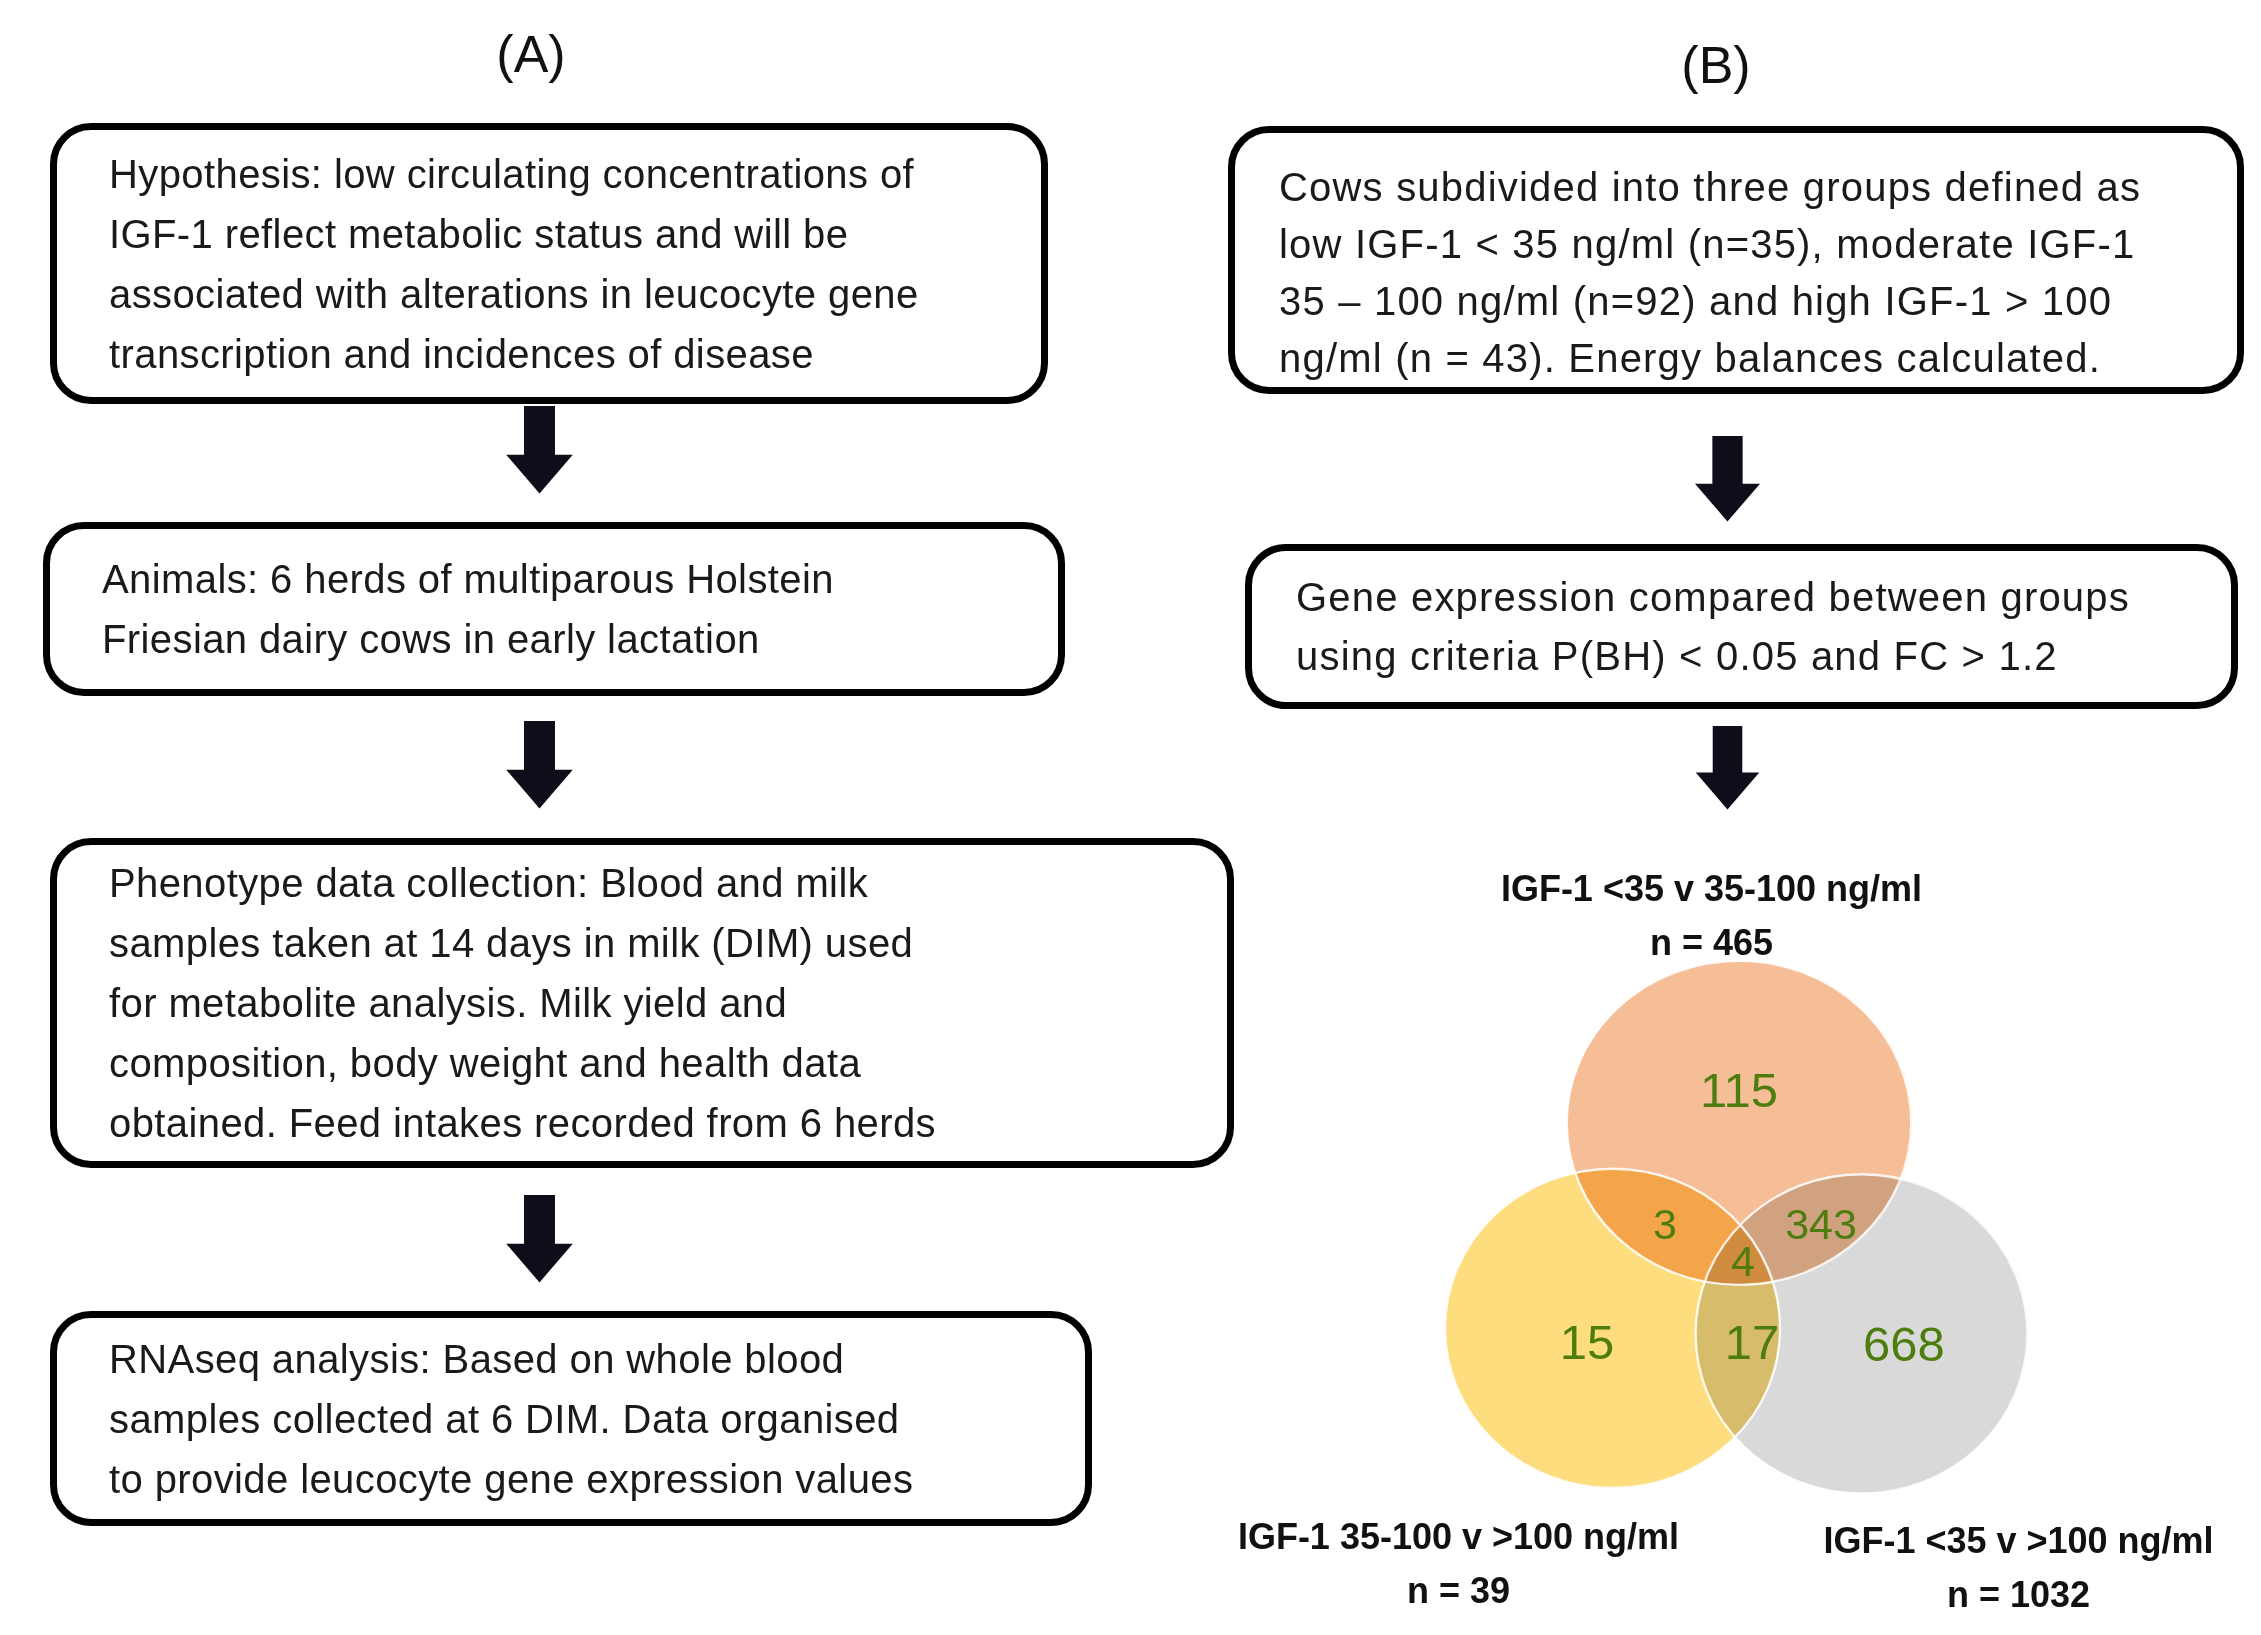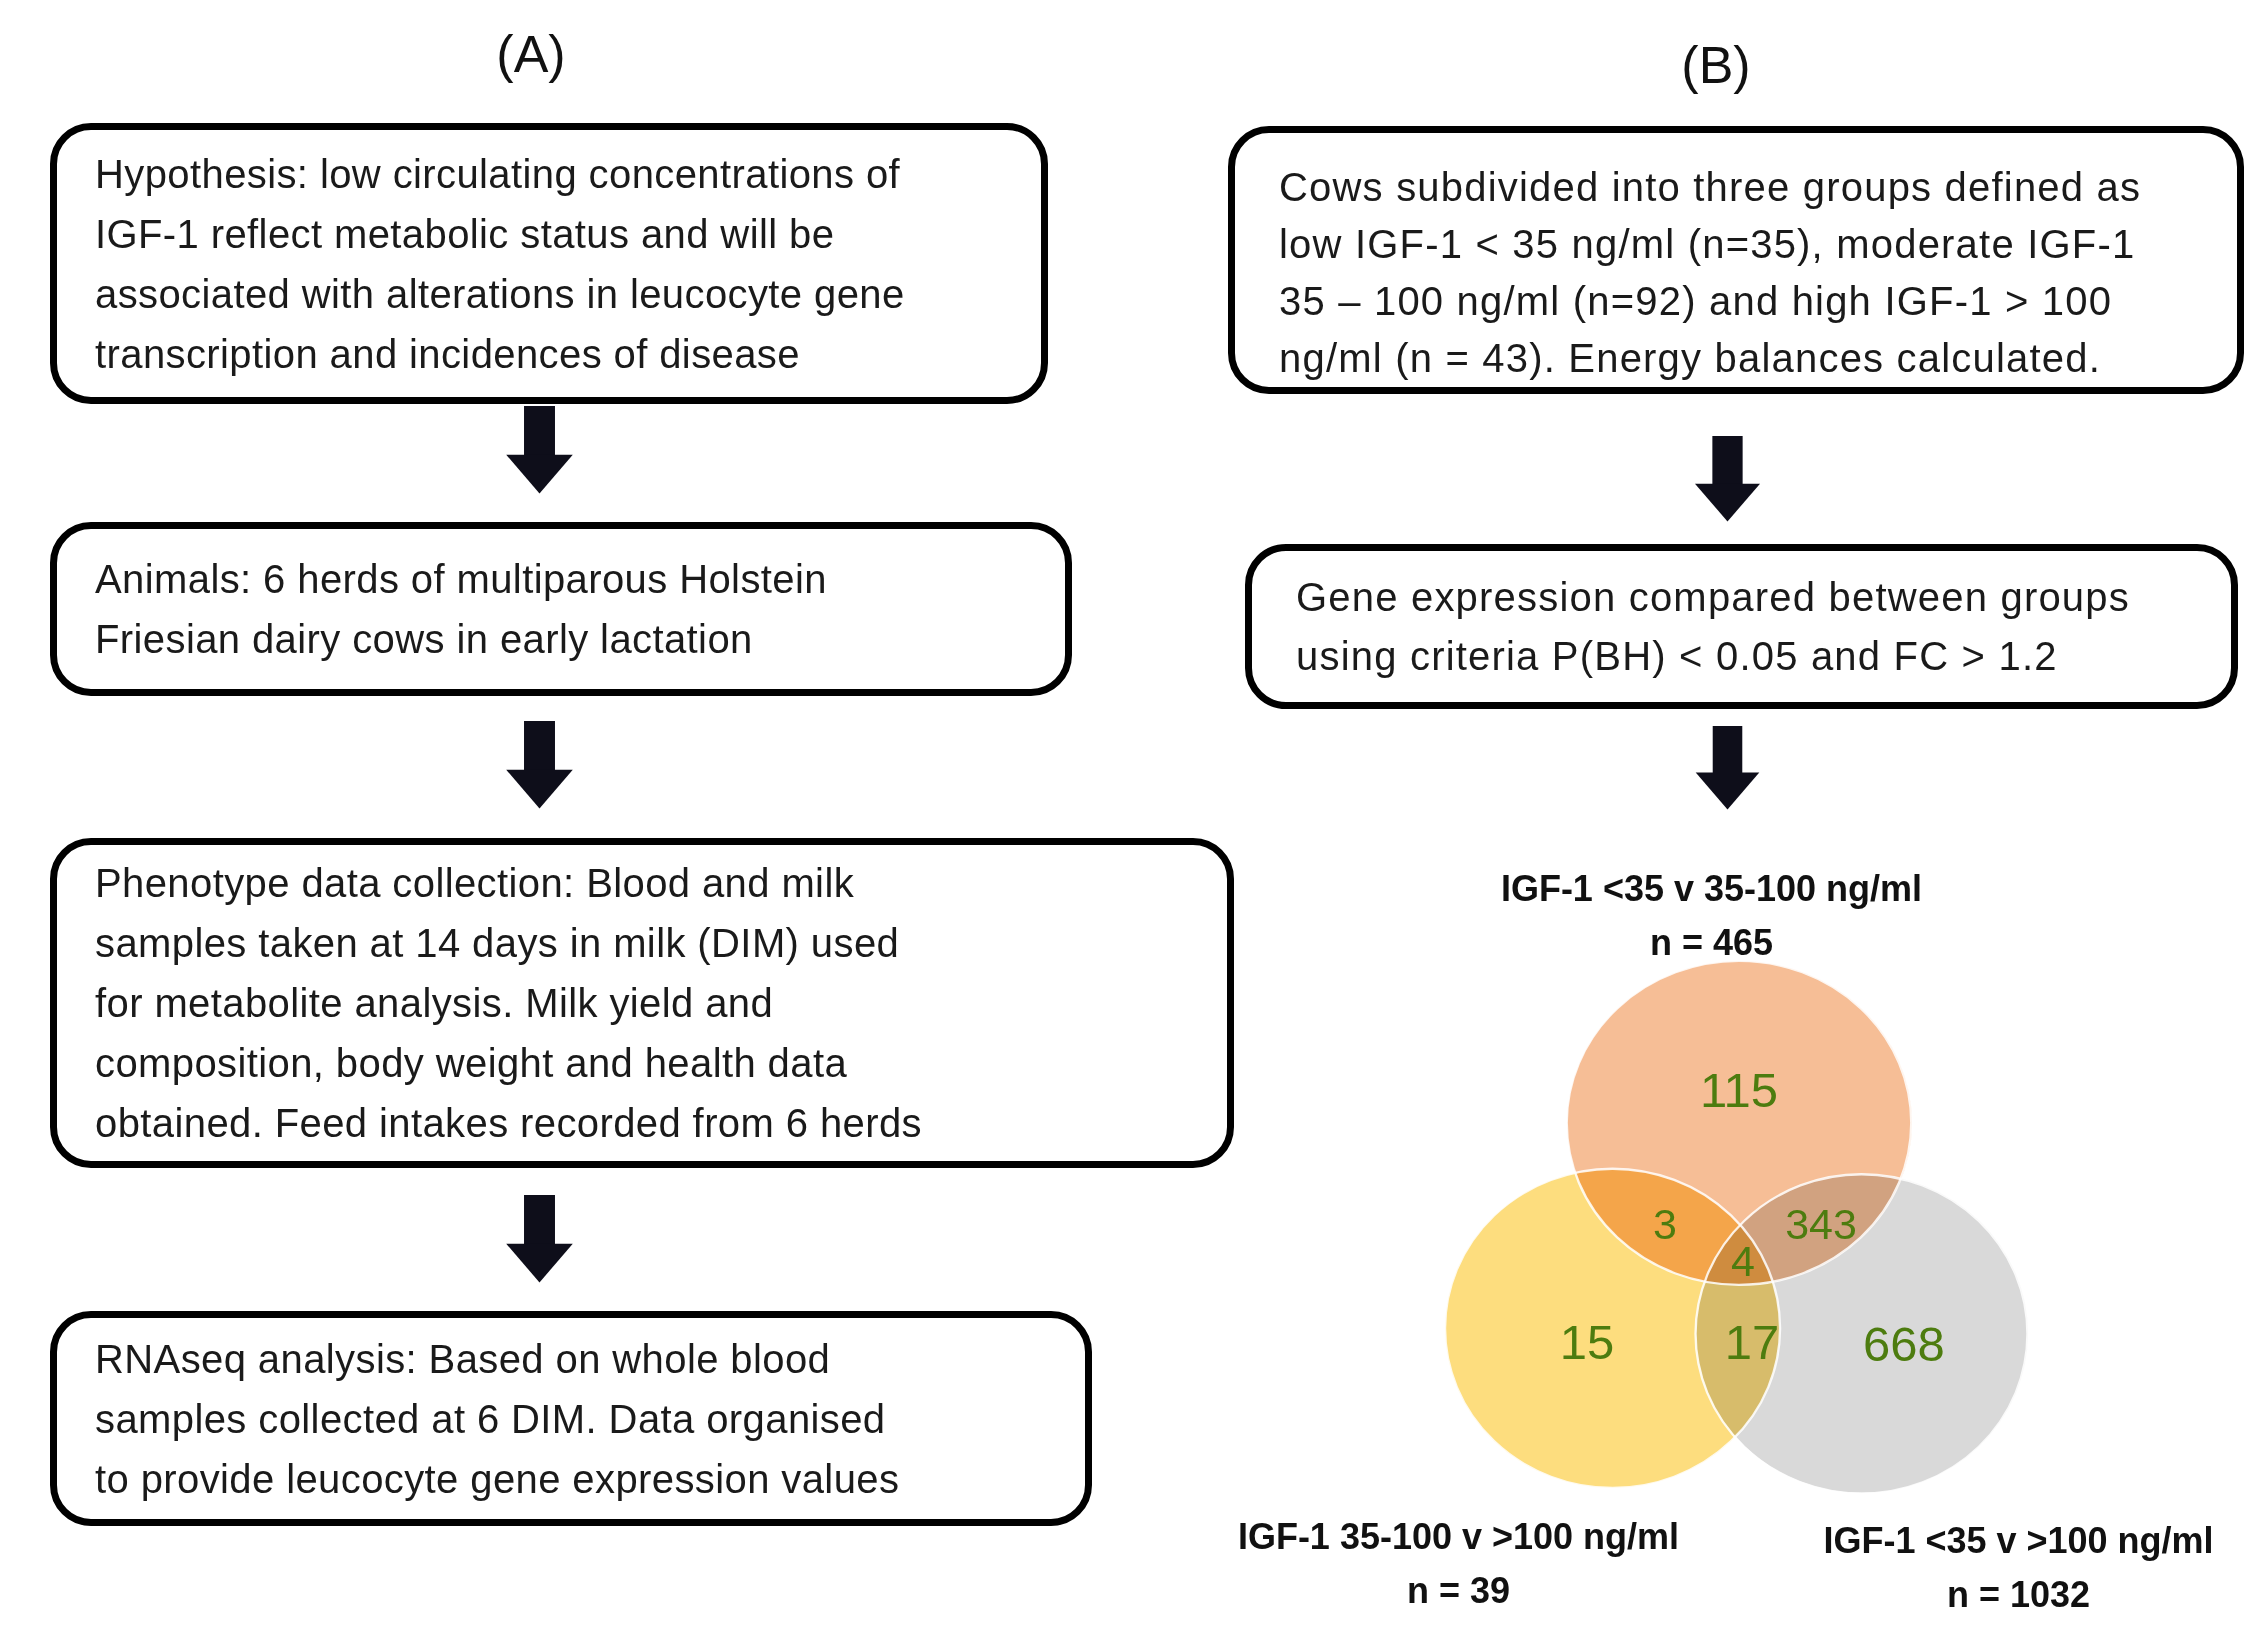--- a/index.html
+++ b/index.html
@@ -2,21 +2,21 @@
 <html style="font-size:12.7px"><head>
 <meta charset="utf-8">
 <style>
   html,body{margin:0;padding:0;background:#ffffff;}
   body{width:2261px;height:1635px;position:relative;overflow:hidden;
        font-family:"Liberation Sans",sans-serif;color:#1a1a1a;}
   .abs{position:absolute;}
   .panel-label{font-size:52px;font-weight:500;text-align:center;width:174px;color:#111;}
   .box{position:absolute;border:7.1px solid #000;border-radius:41px;background:#fff;
        display:flex;flex-direction:column;justify-content:center;box-sizing:border-box;}
-  .box-a{padding:0 38px;font-size:40px;line-height:60px;letter-spacing:0.4px;}
+  .box-a{padding:0 52px;font-size:40px;line-height:60px;letter-spacing:0.4px;}
   .box-b{padding:0 44px;font-size:40px;line-height:57px;letter-spacing:1.2px;}
   .box-line{white-space:nowrap;}
   .arrow{position:absolute;}
   .venn-wrap{position:absolute;left:0;top:0;width:2261px;height:1635px;isolation:isolate;}
   .venn-ellipse{position:absolute;border-radius:50%;mix-blend-mode:multiply;}
   .venn-num{position:absolute;transform:translate(-50%,-50%);font-weight:500;color:#4d7c0f;}
   .num-big{font-size:49px;}
   .num-small{font-size:43px;}
   .venn-label{position:absolute;text-align:center;font-size:36px;font-weight:600;
               line-height:49px;color:#111;}
@@ -34,21 +34,21 @@
   <div class="box-line">transcription and incidences of disease</div>
 </div>
 
 <div class="arrow" style="left:504px;top:406px;">
   <svg width="71" height="89" viewBox="0 0 90 115">
     <rect x="25" y="0" width="40" height="64" fill="#0e0e1a"></rect>
     <polygon points="2,63 88,63 45,113" fill="#0e0e1a"></polygon>
   </svg>
 </div>
 
-<div class="box box-a" style="left:50px;top:522px;width:1022px;height:174px;">
+<div class="box box-a" style="left:43px;top:522px;width:1022px;height:174px;">
   <div class="box-line">Animals: 6 herds of multiparous Holstein</div>
   <div class="box-line">Friesian dairy cows in early lactation</div>
 </div>
 
 <div class="arrow" style="left:504px;top:721px;">
   <svg width="71" height="89" viewBox="0 0 90 115">
     <rect x="25" y="0" width="40" height="64" fill="#0e0e1a"></rect>
     <polygon points="2,63 88,63 45,113" fill="#0e0e1a"></polygon>
   </svg>
 </div>

